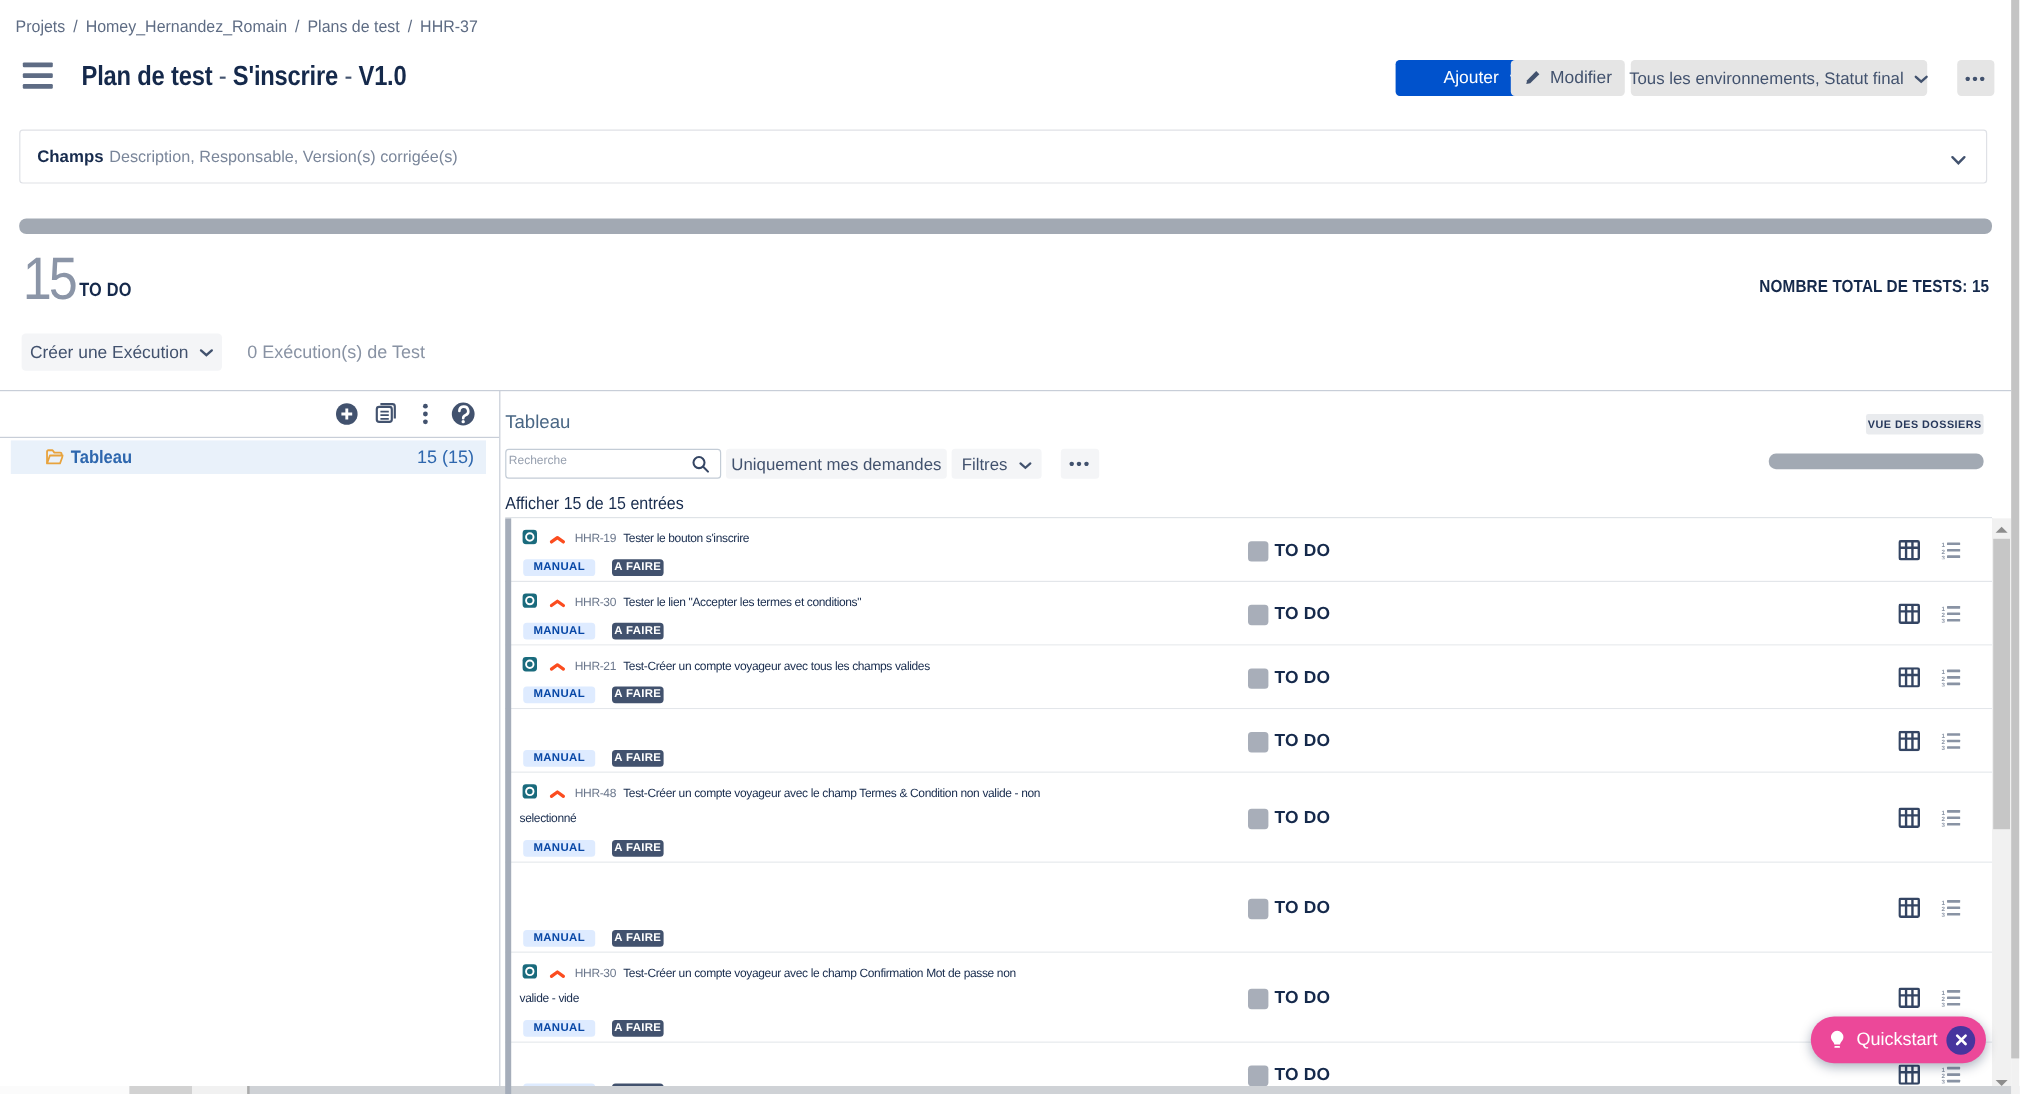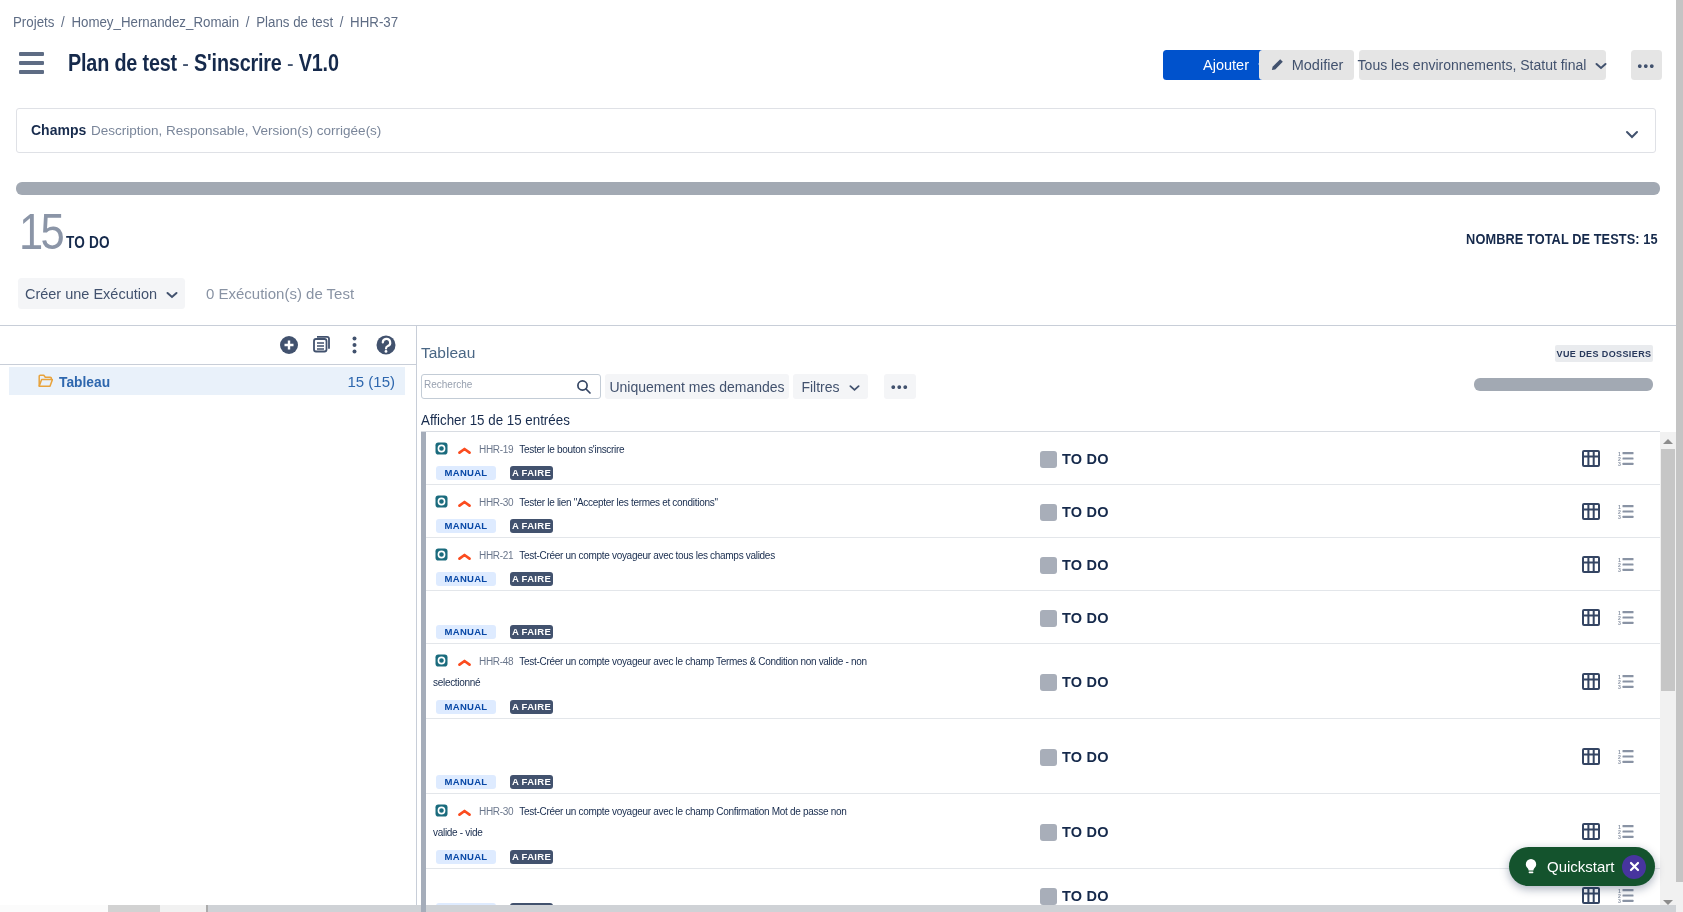--- a/index.html
+++ b/index.html
@@ -85,21 +85,21 @@
 .ricons .g1 { position:absolute; left:0; top:0; }
 .ricons .g2 { position:absolute; left:35px; top:1px; }
 
 
 #isb { position:absolute; left:1660px; top:432px; width:16px; height:480px; background:#f1f1f1; }
 #isb .up { position:absolute; left:3px; top:7px; width:0; height:0; border-left:5px solid transparent; border-right:5px solid transparent; border-bottom:5.5px solid #8d8d8d; }
 #isb .dn { position:absolute; left:3px; bottom:7px; width:0; height:0; border-left:5px solid transparent; border-right:5px solid transparent; border-top:5.5px solid #8d8d8d; }
 #isb .th { position:absolute; left:1px; top:17px; width:14px; height:242px; background:#c6c6c6; }
 
 
-#quick { position:absolute; left:1509px; top:847px; width:146px; height:39px; background:#14532d; border-radius:20px; box-shadow:0 3px 10px rgba(9,30,66,0.35); display:flex; align-items:center; }
+#quick { position:absolute; left:1509px; top:847px; width:146px; height:39px; background:#ec4899; border-radius:20px; box-shadow:0 3px 10px rgba(9,30,66,0.35); display:flex; align-items:center; }
 #quick .qtxt { color:#fff; font-size:15px; margin-left:8px; }
 #quick .xcirc { position:absolute; right:9px; top:7.5px; width:24px; height:24px; border-radius:50%; background:#47359e; color:#fff; display:flex; align-items:center; justify-content:center; }
 
 
 #osb { position:absolute; left:1676px; top:0; width:7px; height:912px; background:#f1f1f1; }
 #osb .th { position:absolute; left:0; top:0; width:7px; height:882px; background:#c4c4c4; }
 #hsb { position:absolute; left:0; top:905px; width:1683px; height:7px; background:#cfd2d6; }
 #hsb .a { position:absolute; left:0; top:0; width:108px; height:7px; background:#fbfbfb; }
 #hsb .b { position:absolute; left:108px; top:0; width:52px; height:7px; background:#d2d2d2; }
 #hsb .c { position:absolute; left:160px; top:0; width:46px; height:7px; background:#f1f1f1; }

